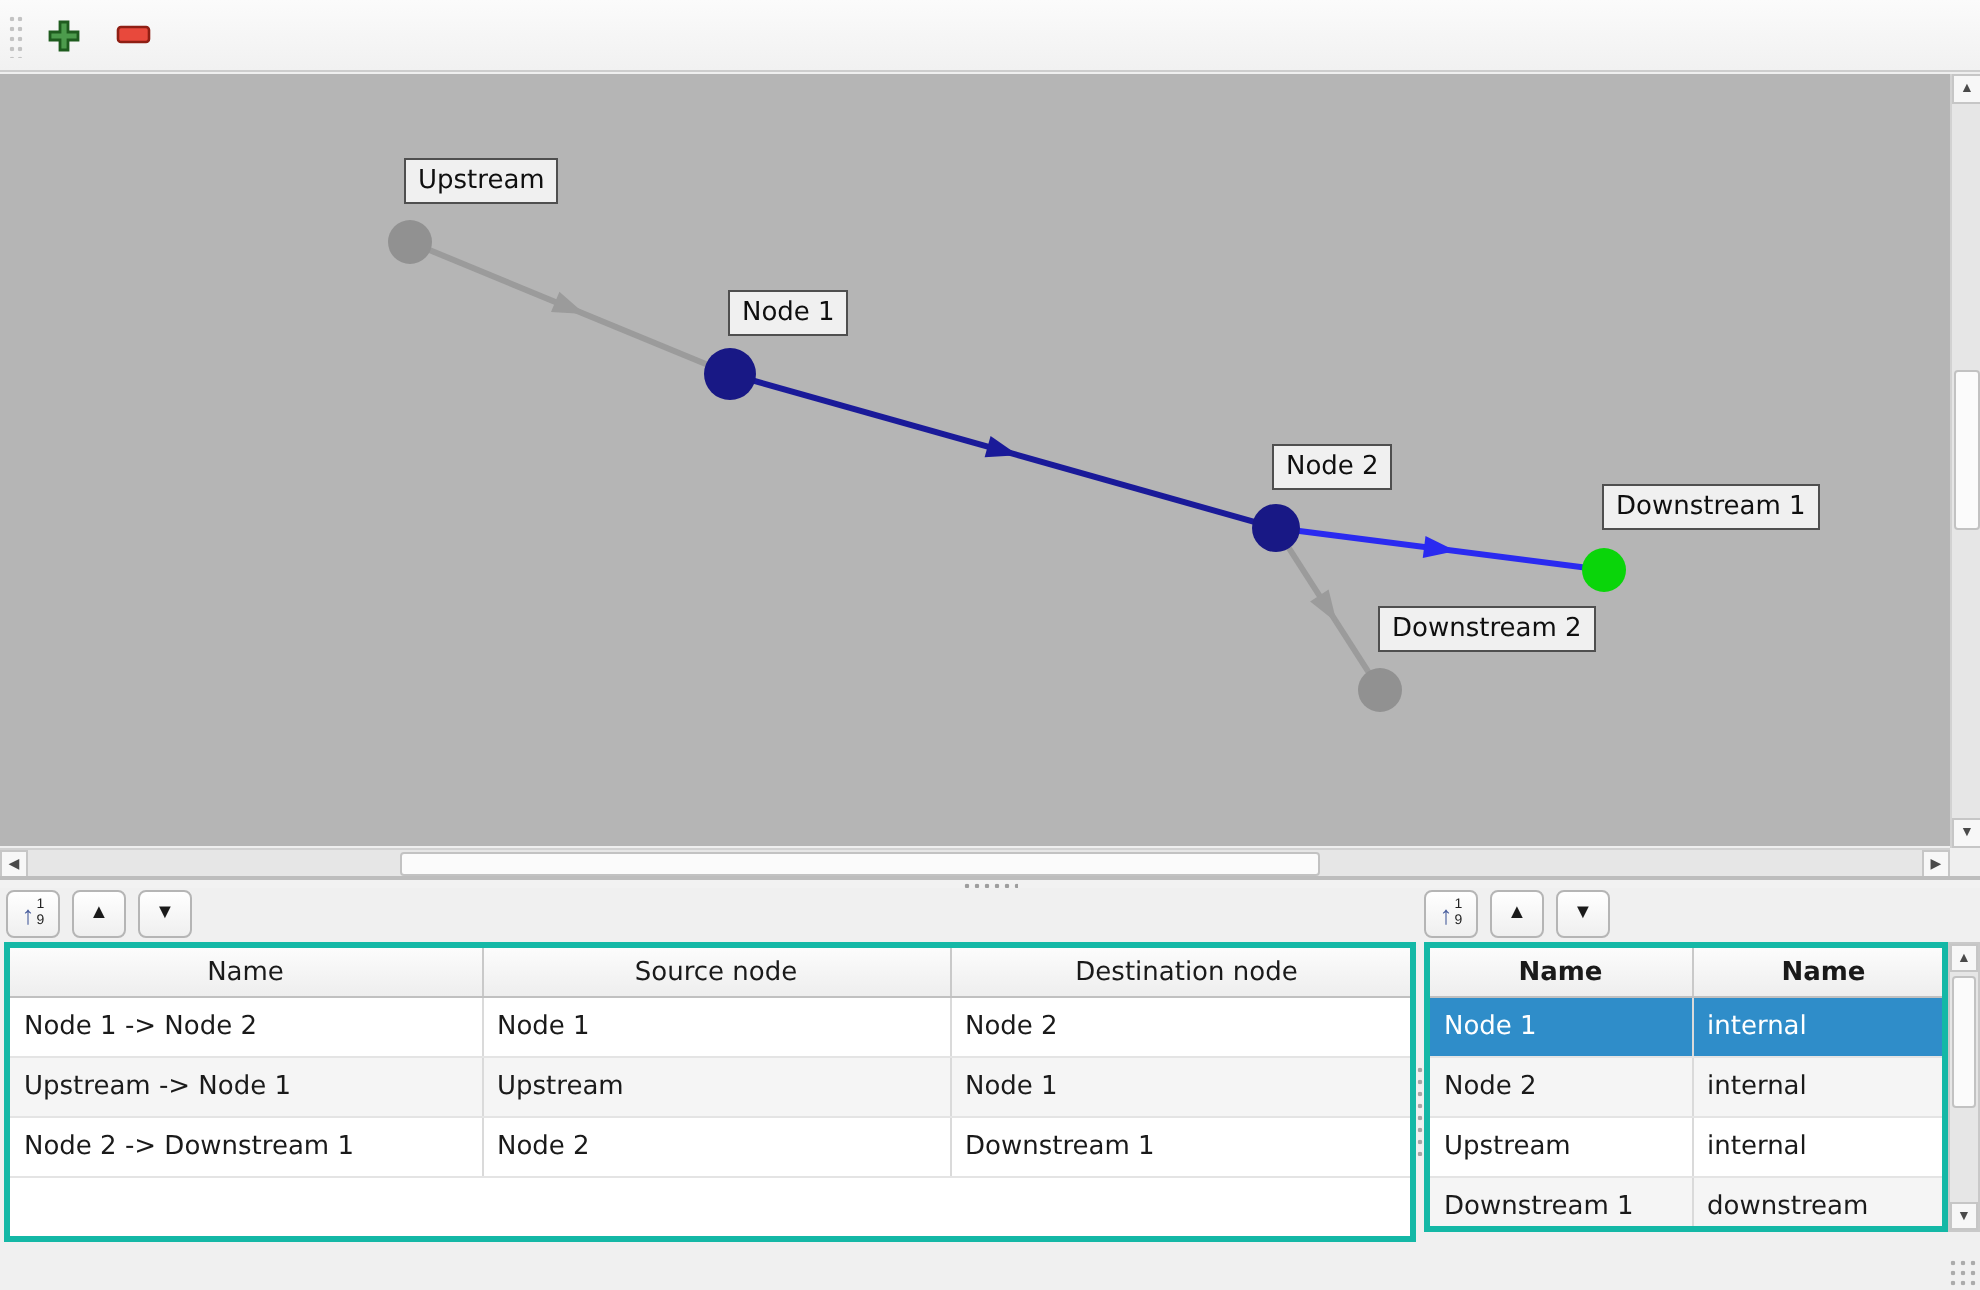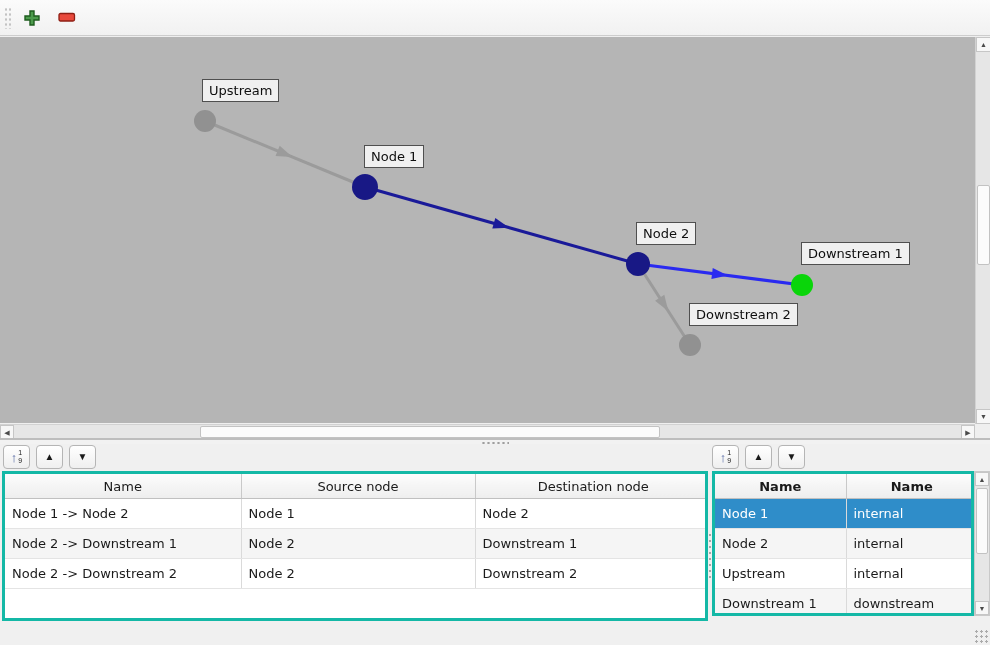--- a/index.html
+++ b/index.html
@@ -180,28 +180,28 @@
             <th>Destination node</th>
           </tr>
         </thead>
         <tbody id="edges-tbody">
             <tr>
               <td>Node 1 -&gt; Node 2</td>
               <td>Node 1</td>
               <td>Node 2</td>
             </tr>
             <tr>
+              <td>Upstream -&gt; Node 1</td>
+              <td>Upstream</td>
+              <td>Node 1</td>
+            </tr>
+            <tr>
               <td>Node 2 -&gt; Downstream 1</td>
               <td>Node 2</td>
               <td>Downstream 1</td>
-            </tr>
-            <tr>
-              <td>Node 2 -&gt; Downstream 2</td>
-              <td>Node 2</td>
-              <td>Downstream 2</td>
             </tr>
           </tbody>
       </table>
     </div>
 
     <div class="v-splitter"></div>
 
     <div class="table-box" id="right-table-box">
       <table>
         <colgroup>

